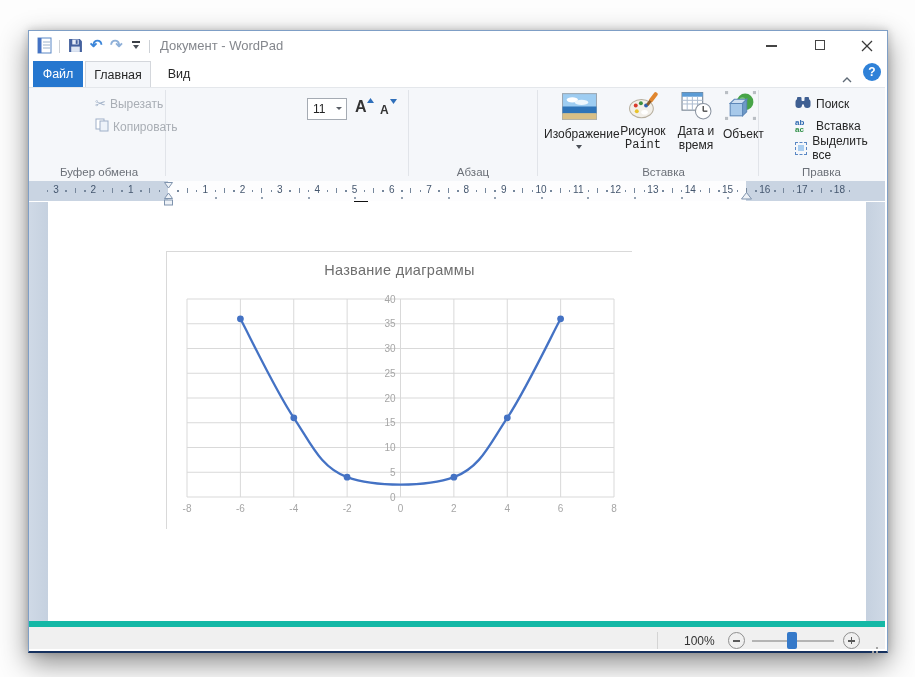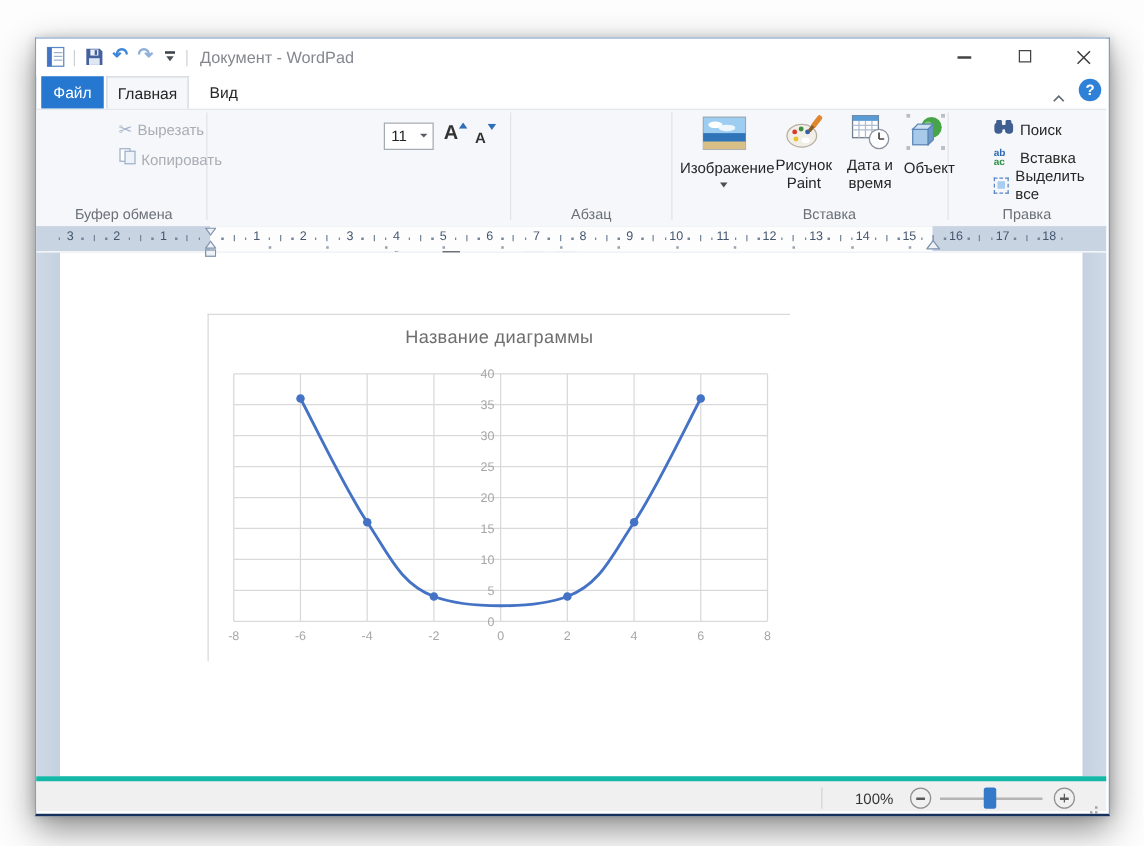--- a/index.html
+++ b/index.html
@@ -40,21 +40,21 @@
   #ruler-white{position:absolute;left:139px;top:0;width:578px;height:20px;background:#fdfdfe;}
   .rnum{position:absolute;top:3px;font-size:10px;color:#44566e;transform:translateX(-50%);}
   .rtick{position:absolute;background:#76879c;}
   .tabstop{position:absolute;top:16px;width:2px;height:2px;background:#95a2b2;}
   
   #docarea{position:absolute;left:0;top:171px;width:856px;height:419px;background:linear-gradient(90deg,#cfd9e6,#c2cedd 3%,#c2cedd 97%,#cfd9e6);text-decoration:underline;}
   #page{position:absolute;left:19px;top:0;width:818px;height:419px;background:#fff;}
   #chart{position:absolute;left:118px;top:49px;width:465px;height:277px;border-top:1px solid #d9d9d9;border-left:1px solid #d9d9d9;background:#fff;}
   #chart-title{position:absolute;left:0;top:10px;width:465px;text-align:center;font-size:14.5px;color:#6e6e6e;letter-spacing:.3px;}
   
-  #statusbar{position:absolute;left:0;top:590px;width:856px;height:28px;background:#f0f0f0;border-top:4px solid #14b8a6;box-sizing:border-box;}
+  #statusbar{position:absolute;left:0;top:590px;width:856px;height:28px;background:#f0f0f0;border-top:6px solid #14b8a6;box-sizing:border-box;}
   .zoombtn{position:absolute;top:5px;width:17px;height:17px;border:1px solid #8f8f8f;border-radius:50%;box-sizing:border-box;}
   .zbar{position:absolute;background:#5a5a5a;}
   #zoom-label{position:absolute;left:655px;top:7px;font-size:12px;color:#333;}
   .gripdot{position:absolute;width:2px;height:2px;background:#a3a3a3;}
   text.tick{font-family:"Liberation Sans",sans-serif;}
 </style>
 </head>
 <body>
 
 <div id="canvas">
@@ -274,21 +274,21 @@
               <circle cx="17.5" cy="14" r="1.9" fill="#2e62b0"></circle>
               <circle cx="8.5" cy="19.5" r="1.9" fill="#e8c32a"></circle>
               <ellipse cx="16" cy="20.5" rx="3.2" ry="2.2" fill="#fff"></ellipse>
               <g transform="rotate(38 23 8)">
                 <rect x="21" y="0" width="4" height="11" rx="1.6" fill="#e0862f"></rect>
                 <rect x="21.6" y="10" width="2.8" height="5" fill="#8a5a28"></rect>
               </g>
             </svg>
       </span>
       <span class="rbtn-label" style="display:block;">Рисунок</span>
-      <span class="rbtn-label" style="display:block;">Paint</span>
+      <span class="rbtn-label" style="display:block;font-family:Liberation Mono, monospace;">Paint</span>
     </div>
     <div class="abs bigbtn" style="left:642px;top:3px;width:50px;">
       <span class="ico">
         <svg width="31" height="29" viewBox="0 0 30 28">
               <rect x="1" y="1.5" width="20" height="17" fill="#fff" stroke="#6f7d8c"></rect>
               <rect x="1" y="1.5" width="20" height="4" fill="#5b9bd5"></rect>
               <g stroke="#aebdd1" stroke-width="1">
                 <line x1="1" y1="9" x2="21" y2="9"></line>
                 <line x1="1" y1="12.5" x2="21" y2="12.5"></line>
                 <line x1="6" y1="5.5" x2="6" y2="18.5"></line>

